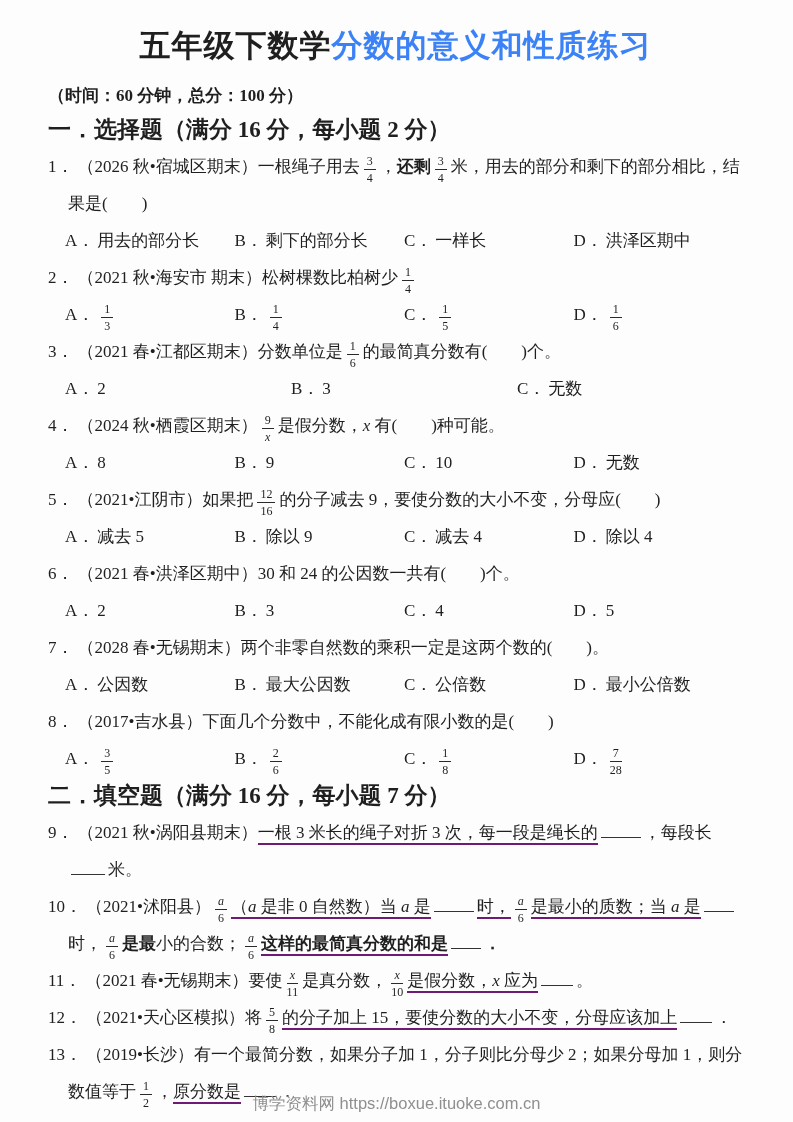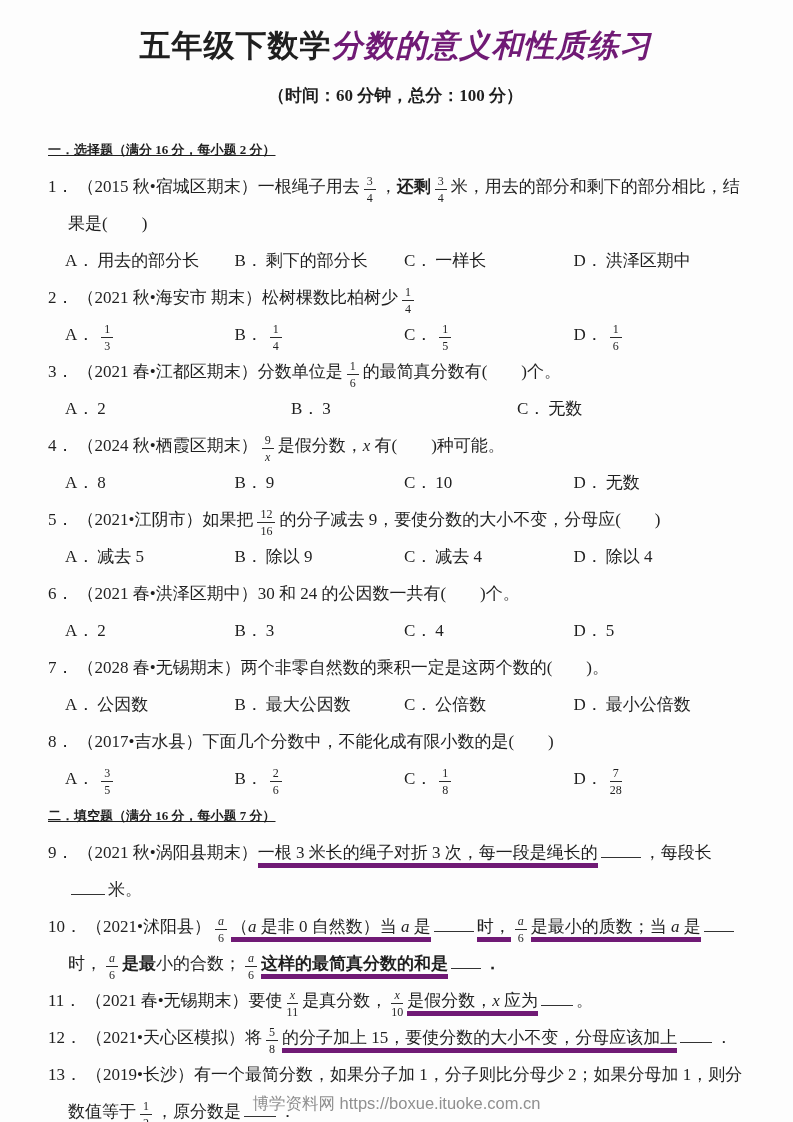--- a/index.html
+++ b/index.html
@@ -7,42 +7,42 @@
   body {
     position:relative; width:793px; height:1122px; overflow:hidden;
     background:#fdfdfd; color:#1f1f1f;
     font-family:"Liberation Serif", serif;
   }
   .content { padding:24px 50px 0 48px; }
   .doc-title {
     text-align:center; font-size:31px; font-weight:bold;
     letter-spacing:1px; line-height:44px; margin-bottom:16px; white-space:nowrap;
   }
-  .doc-title .red { color:#701a75;font-style:italic; }
+  .doc-title .red { color:#3b82f6; }
   .subtitle {
-    text-align:center; font-size:17px; font-weight:bold; margin-bottom:24px;
+    text-align:left; font-size:17px; font-weight:bold; margin-bottom:4px;
   }
-  .sec-heading { font-size:13px; font-weight:bold; line-height:37px;text-decoration:underline; }
+  .sec-heading { font-size:23px; font-weight:bold; line-height:37px; }
   .q {
     font-size:17px; line-height:37px;
     padding-left:20px; text-indent:-20px;
   }
   .q .qnum { margin-right:4px; }
   .opts { display:flex; padding-left:17px; font-size:17px; line-height:37px; }
   .opt { flex:1; white-space:nowrap; }
   .opt .olabel { margin-right:3px; }
   .frac {
     display:inline-block; text-align:center; vertical-align:-10px;
     line-height:1; font-size:12px; margin:0 4px; text-indent:0;
   }
   .frac .n { display:block; padding:0 3px 2px; border-bottom:1px solid #2a2a2a; }
   .frac .d { display:block; padding-top:2px; }
   .bd { font-weight:bold; }
   .it { font-style:italic; font-family:"Liberation Serif", serif; }
-  .u  { border-bottom:5px solid #701a75; padding-bottom:1px; }
+  .u  { border-bottom:2px solid #701a75; padding-bottom:1px; }
   .blank {
     display:inline-block; height:0.85em; text-indent:0;
     border-bottom:1px solid #333; margin:0 3px; vertical-align:baseline;
   }
   .footer {
     position:absolute; left:0; top:1093px; width:100%;
     text-align:center; font-size:16.5px; color:#8f8f8f;
     font-family:"Liberation Sans", sans-serif;
   }
 </style>
@@ -53,21 +53,21 @@
 
   <div class="doc-title">
     <span>五年级下数学</span><span class="red">分数的意义和性质练习</span>
   </div>
 
   <div class="subtitle">（时间：60 分钟，总分：100 分）</div>
 
   <section>
     <div class="sec-heading">一．选择题（满分 16 分，每小题 2 分）</div>
     <div class="qs">
-        <div class="q"><span class="qnum">1．</span><span>（2015 秋•宿城区期末）一根绳子用去</span><span class="frac"><span class="n">3</span><span class="d">4</span></span><span>，</span><span class="bd">还剩</span><span class="frac"><span class="n">3</span><span class="d">4</span></span><span>米，用去的部分和剩下的部分相比，结果是(　　)</span></div>
+        <div class="q"><span class="qnum">1．</span><span>（2026 秋•宿城区期末）一根绳子用去</span><span class="frac"><span class="n">3</span><span class="d">4</span></span><span>，</span><span class="bd">还剩</span><span class="frac"><span class="n">3</span><span class="d">4</span></span><span>米，用去的部分和剩下的部分相比，结果是(　　)</span></div>
         <div class="opts">
           <span class="opt"><span class="olabel">A．</span><span>用去的部分长</span></span>
           <span class="opt"><span class="olabel">B．</span><span>剩下的部分长</span></span>
           <span class="opt"><span class="olabel">C．</span><span>一样长</span></span>
           <span class="opt"><span class="olabel">D．</span><span>洪泽区期中</span></span>
         </div>
         <div class="q"><span class="qnum">2．</span><span>（2021 秋•海安市 期末）松树棵数比柏树少</span><span class="frac"><span class="n">1</span><span class="d">4</span></span></div>
         <div class="opts">
           <span class="opt"><span class="olabel">A．</span><span class="frac"><span class="n">1</span><span class="d">3</span></span></span>
           <span class="opt"><span class="olabel">B．</span><span class="frac"><span class="n">1</span><span class="d">4</span></span></span>

